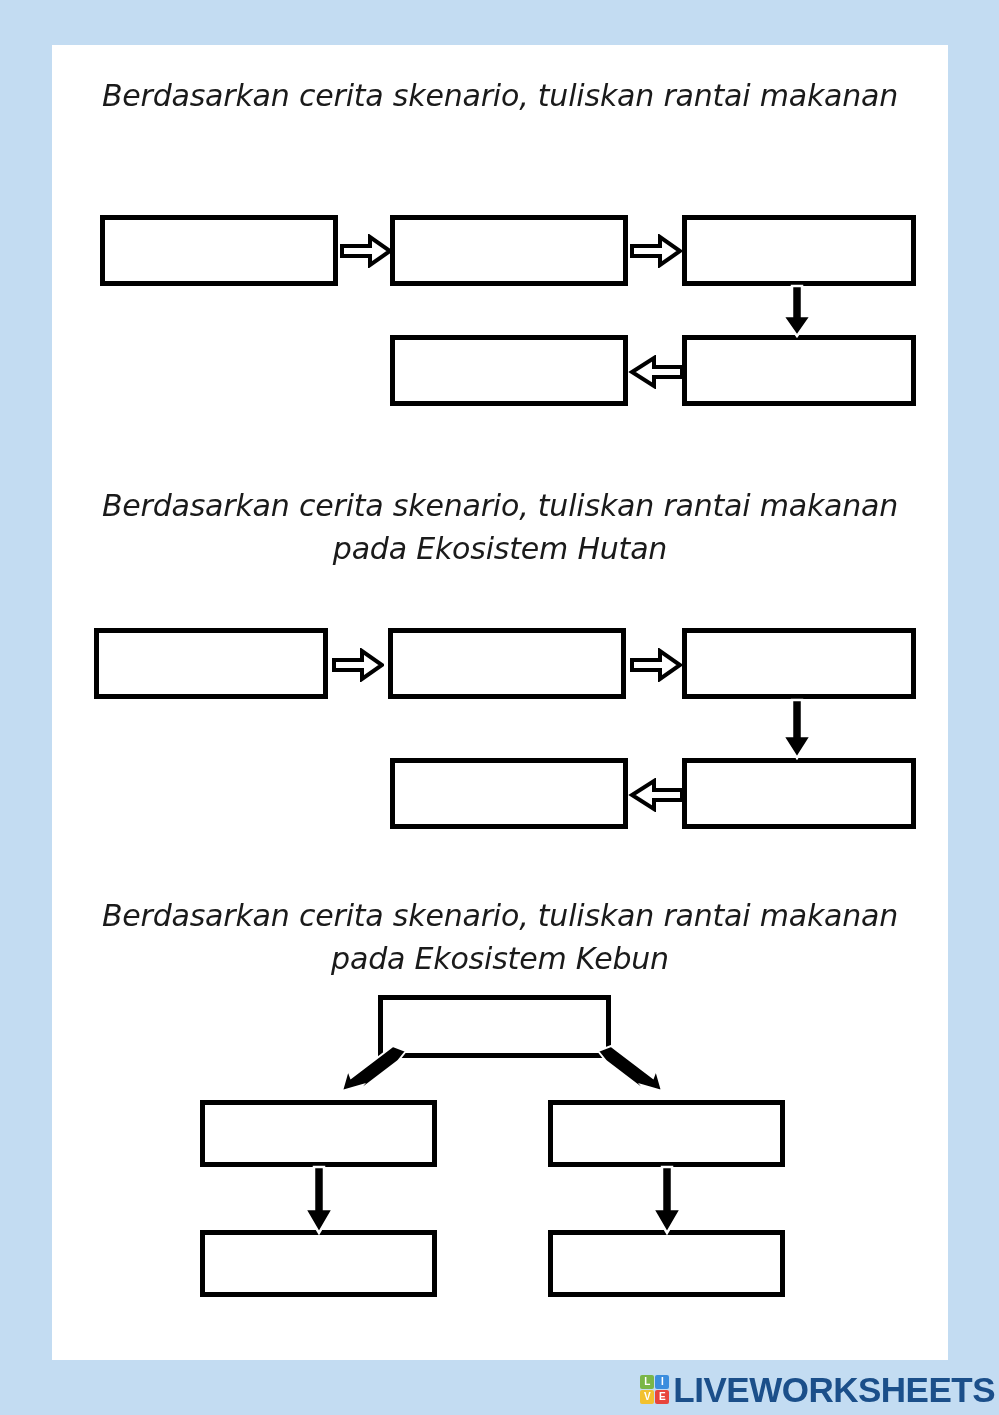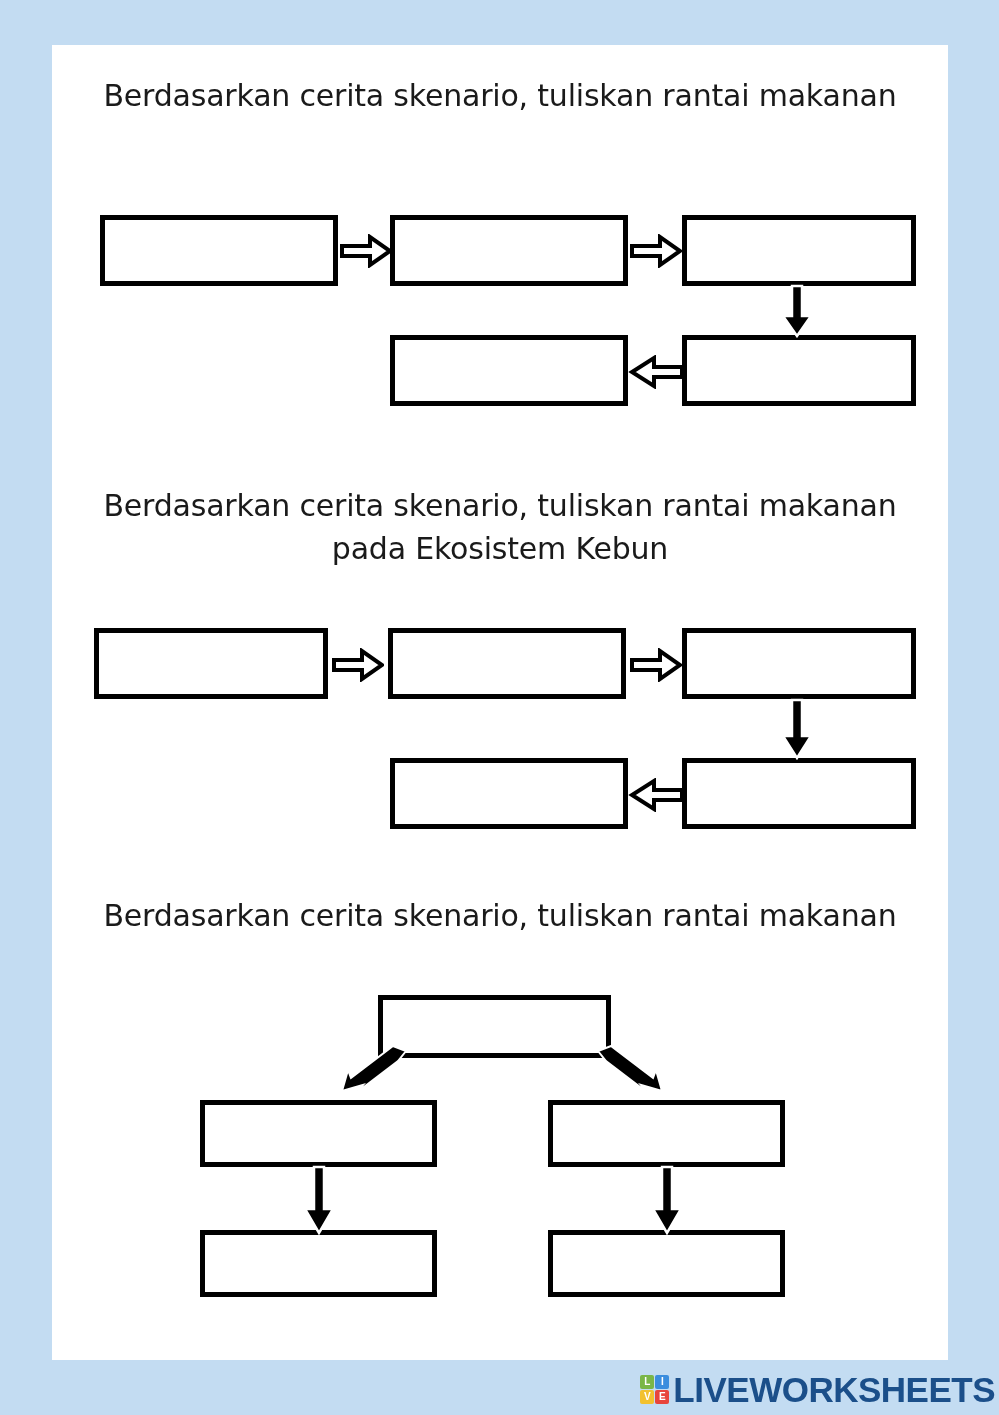--- a/index.html
+++ b/index.html
@@ -14,20 +14,21 @@
     overflow: hidden;
     position: relative;
   }
   #worksheet-page {
     position: absolute;
     left: 52px;
     top: 45px;
     width: 896px;
     height: 1315px;
     background: #ffffff;
+    font-style: italic;
   }
   .heading {
     position: absolute;
     left: 0;
     width: 896px;
     text-align: center;
     font-size: 30px;
     line-height: 1.42;
     color: #1a1a1a;
     font-family: "DejaVu Sans", sans-serif;
@@ -127,21 +128,21 @@
     </div>
     <div class="arrow" style="left:576px; top:155px;">
       <svg width="56" height="34" viewBox="0 0 56 34">
         <path d="M54 12 L26 12 L26 3 L4 17 L26 31 L26 22 L54 22 Z" fill="#ffffff" stroke="#000000" stroke-width="4" stroke-linejoin="miter"></path>
       </svg>
     </div>
   </div>
 
   <div class="heading" style="top:440px;">
     <span>Berdasarkan cerita skenario, tuliskan rantai makanan</span>
-    <span class="l2">pada Ekosistem Kebun</span>
+    <span class="l2">pada Ekosistem Hutan</span>
   </div>
 
   <div class="chart" style="top:565px; height:220px;">
     <div class="box" style="left:42px; top:18px; width:234px; height:71px;"></div>
     <div class="box" style="left:336px; top:18px; width:238px; height:71px;"></div>
     <div class="box" style="left:630px; top:18px; width:234px; height:71px;"></div>
     <div class="box" style="left:630px; top:148px; width:234px; height:71px;"></div>
     <div class="box" style="left:338px; top:148px; width:238px; height:71px;"></div>
 
     <div class="arrow" style="left:280px; top:38px;">
@@ -161,20 +162,21 @@
     </div>
     <div class="arrow" style="left:576px; top:168px;">
       <svg width="56" height="34" viewBox="0 0 56 34">
         <path d="M54 12 L26 12 L26 3 L4 17 L26 31 L26 22 L54 22 Z" fill="#ffffff" stroke="#000000" stroke-width="4" stroke-linejoin="miter"></path>
       </svg>
     </div>
   </div>
 
   <div class="heading" style="top:850px;">
     <span>Berdasarkan cerita skenario, tuliskan rantai makanan</span>
+    <span class="l2">pada Ekosistem Kebun</span>
   </div>
 
   <div class="chart" style="top:940px; height:370px;">
     <div class="box" style="left:326px; top:10px; width:233px; height:63px;"></div>
 
     <div class="box" style="left:148px; top:115px; width:237px; height:67px;"></div>
     <div class="box" style="left:496px; top:115px; width:237px; height:67px;"></div>
 
     <div class="box" style="left:148px; top:245px; width:237px; height:67px;"></div>
     <div class="box" style="left:496px; top:245px; width:237px; height:67px;"></div>

